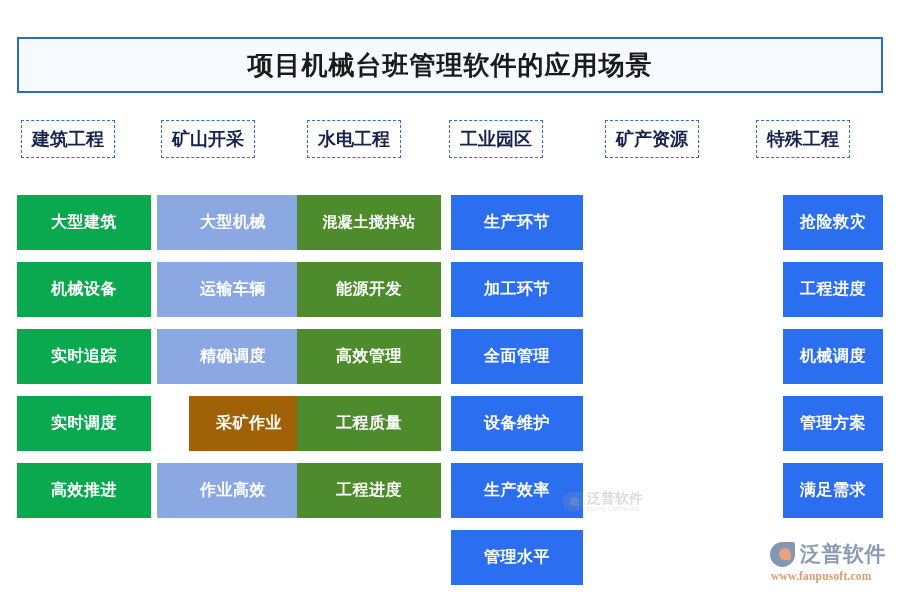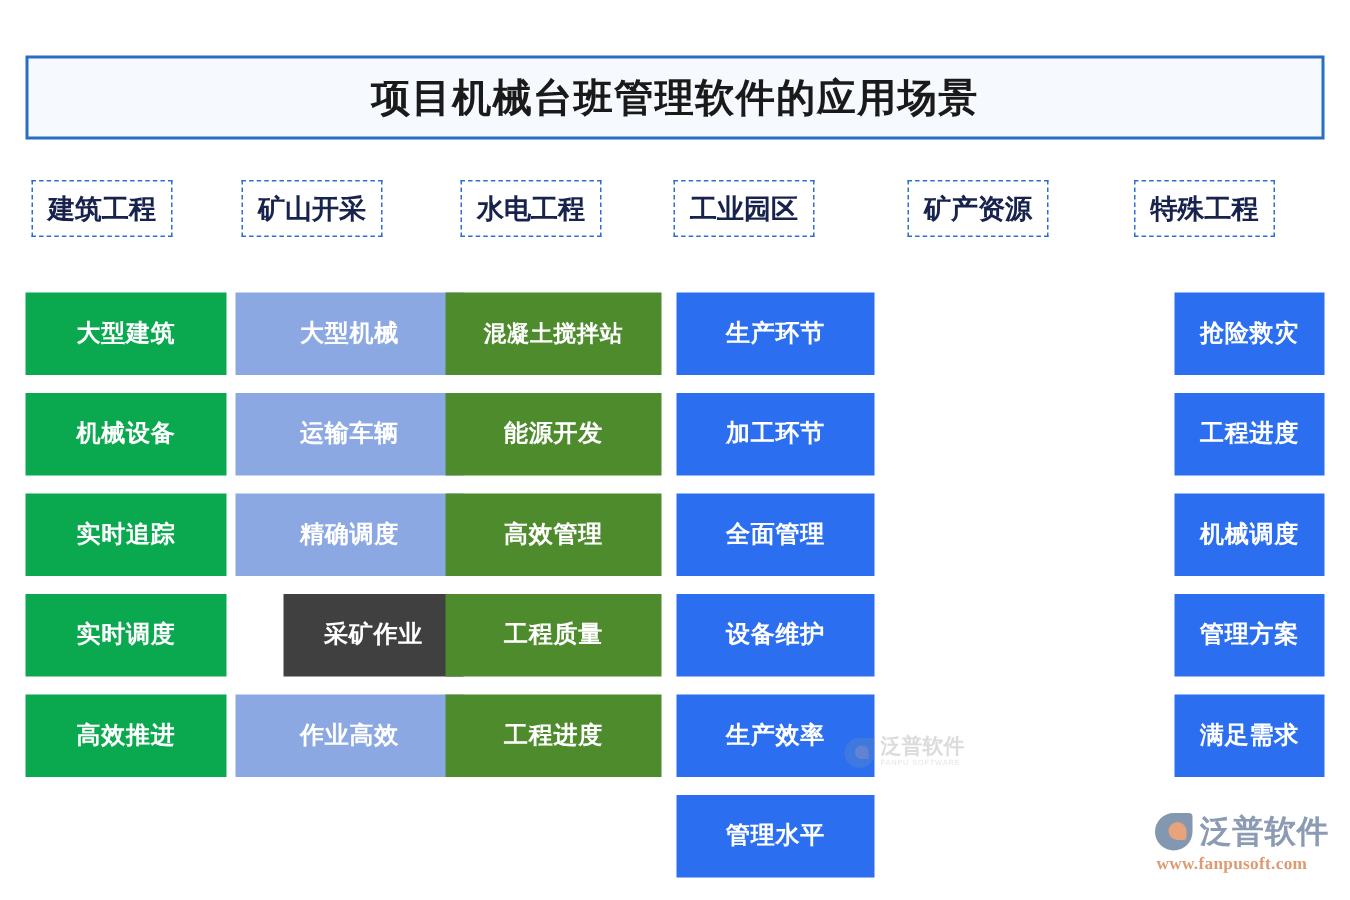--- a/index.html
+++ b/index.html
@@ -241,21 +241,21 @@
       <div class="column" style="left: 157px; width: 152px;">
         <div class="card" style="background: rgb(139, 168, 227);">
           <span class="card-label">大型机械</span>
         </div>
         <div class="card" style="background: rgb(139, 168, 227); justify-content: center;">
           <span class="card-label">运输车辆</span>
         </div>
         <div class="card" style="background: rgb(139, 168, 227);">
           <span class="card-label">精确调度</span>
         </div>
-        <div class="card" style="background: #404040; margin-left: 32px;">
+        <div class="card" style="background: #a16207; margin-left: 32px;">
           <span class="card-label">采矿作业</span>
         </div>
         <div class="card" style="background: rgb(139, 168, 227);">
           <span class="card-label">作业高效</span>
         </div>
       </div>
       <div class="column" style="left: 297px; width: 144px;">
         <div class="card narrow" style="background: rgb(78, 139, 44);">
           <span class="card-label">混凝土搅拌站</span>
         </div>

